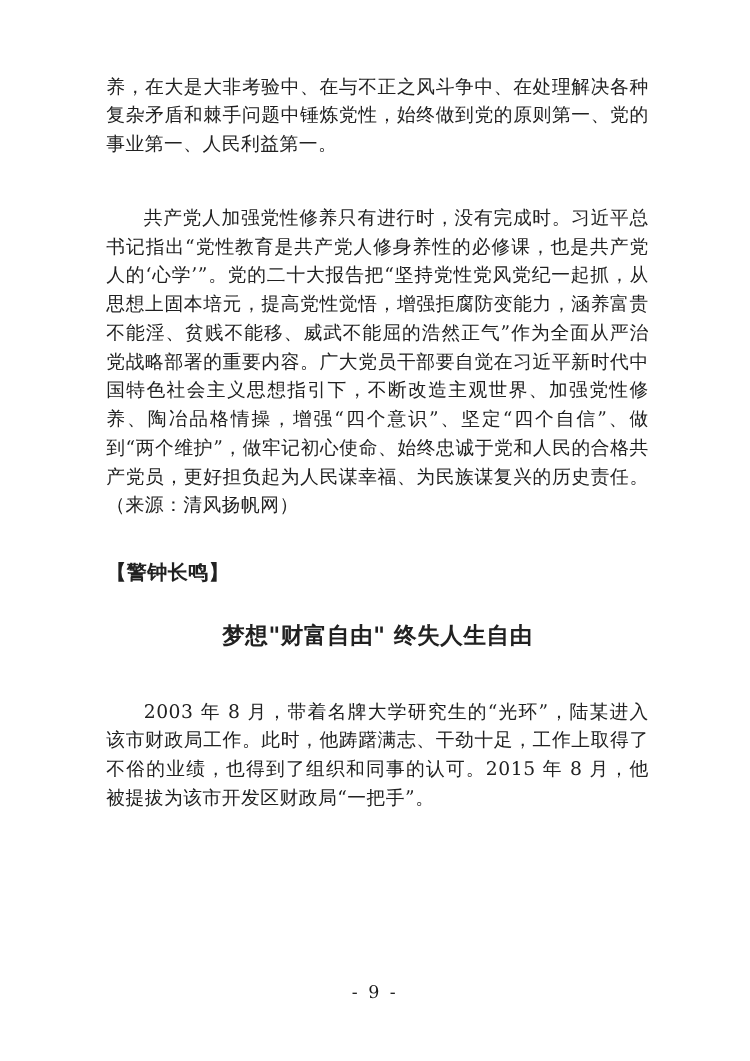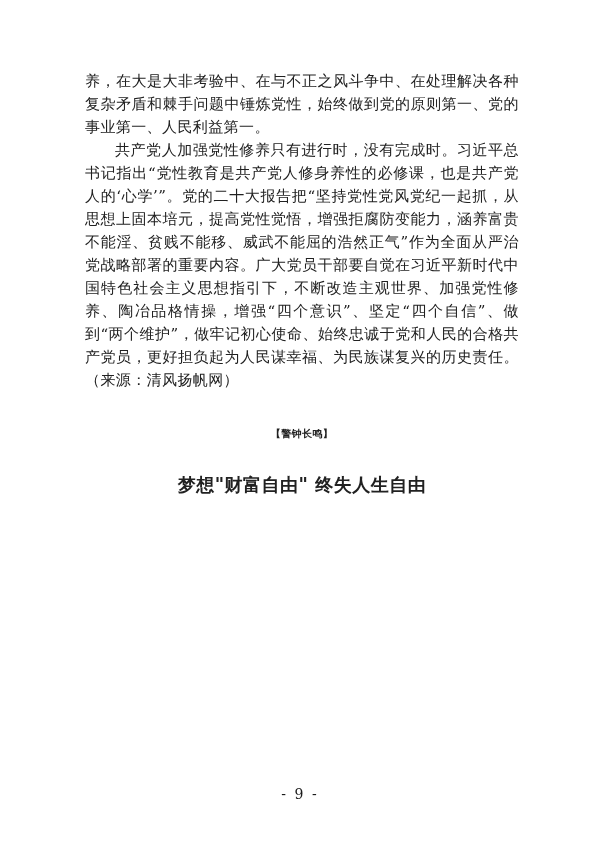--- a/index.html
+++ b/index.html
@@ -12,41 +12,41 @@
     width: 600px;
     height: 849px;
     background: #ffffff;
     overflow: hidden;
     font-family: "DejaVu Serif", "Liberation Serif", serif;
     color: #212121;
   }
   .content {
     position: absolute;
     left: 85px;
-    top: 70px;
+    top: 58px;
     width: 434px;
   }
   .para {
     margin: 0;
     font-size: 15px;
     line-height: 23px;
     text-align: justify;
     letter-spacing: 0.4px;
     word-break: break-all;
   }
   .indent {
     text-indent: 2em;
+    margin-top: 36px;
   }
   .section-header {
     margin: 30px 0 0 0;
-    font-size: 10px;
+    font-size: 16px;
     line-height: 23px;
     font-weight: bold;
     letter-spacing: 0.4px;
-    text-align: center;
   }
   .article-title {
     margin: 27px 0 22px 0;
     font-size: 18px;
     line-height: 26px;
     font-weight: bold;
     text-align: center;
     letter-spacing: 0.5px;
   }
   .page-number {
@@ -68,18 +68,19 @@
 
     <p class="para">养，在大是大非考验中、在与不正之风斗争中、在处理解决各种复杂矛盾和棘手问题中锤炼党性，始终做到党的原则第一、党的事业第一、人民利益第一。</p>
 
     <p class="para indent">共产党人加强党性修养只有进行时，没有完成时。习近平总书记指出“党性教育是共产党人修身养性的必修课，也是共产党人的‘心学’”。党的二十大报告把“坚持党性党风党纪一起抓，从思想上固本培元，提高党性觉悟，增强拒腐防变能力，涵养富贵不能淫、贫贱不能移、威武不能屈的浩然正气”作为全面从严治党战略部署的重要内容。广大党员干部要自觉在习近平新时代中国特色社会主义思想指引下，不断改造主观世界、加强党性修养、陶冶品格情操，增强“四个意识”、坚定“四个自信”、做到“两个维护”，做牢记初心使命、始终忠诚于党和人民的合格共产党员，更好担负起为人民谋幸福、为民族谋复兴的历史责任。（来源：清风扬帆网）</p>
 
     <h2 class="section-header">【警钟长鸣】</h2>
 
     <h1 class="article-title">梦想"财富自由" 终失人生自由</h1>
 
 
+    <p class="para indent">2003 年 8 月，带着名牌大学研究生的“光环”，陆某进入该市财政局工作。此时，他踌躇满志、干劲十足，工作上取得了不俗的业绩，也得到了组织和同事的认可。2015 年 8 月，他被提拔为该市开发区财政局“一把手”。</p>
 
 
   </div>
 
   <div class="page-number">- 9 -</div>
 </div>
 
 </body></html>

